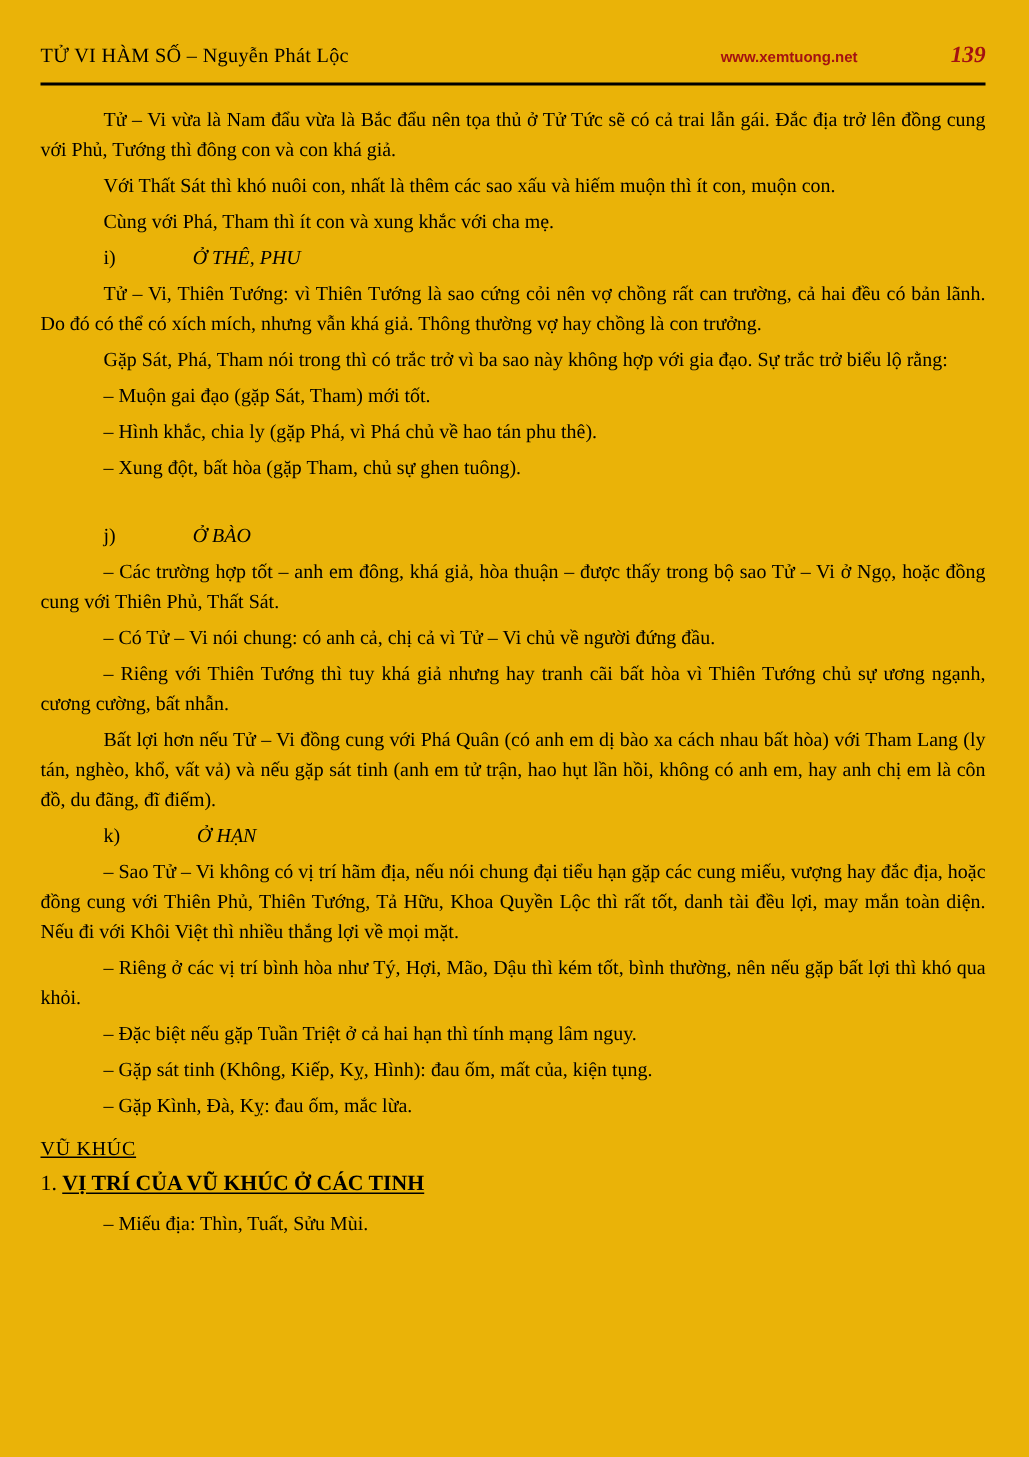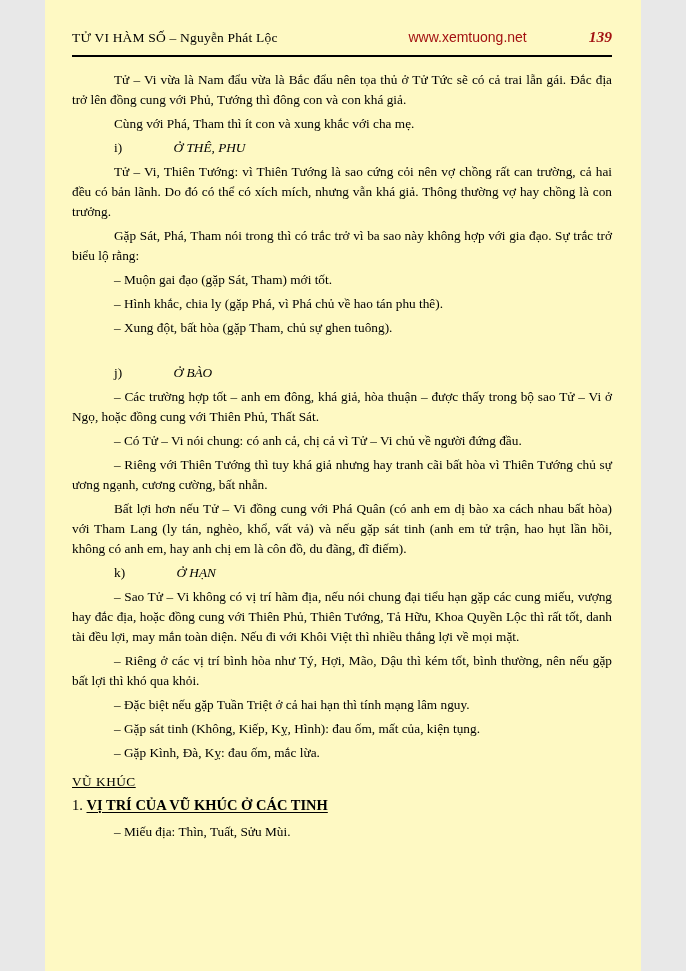--- a/index.html
+++ b/index.html
@@ -1,39 +1,39 @@
 <!DOCTYPE html>
 <html><head>
 <meta charset="utf-8">
 <style>
   html,body{margin:0;padding:0;background:#e8e8e8;}
   .page{
     position:relative;
-    width:596px;height:971px;
+    width:686px;height:971px;
     margin:0 auto;
-    background:#fef9c3;
+    background:#eab308;
     box-sizing:border-box;
     padding:28px 29px 0 27px;
     font-family:"Liberation Serif","DejaVu Serif",serif;
     font-size:13.3px;
     color:#000;
     overflow:hidden;
   }
   .header{
     display:flex;
     justify-content:space-between;
     align-items:baseline;
     border-bottom:2px solid #000;
     padding-bottom:9px;
   }
   .book-title{font-size:13.5px;letter-spacing:0.2px;}
   .header-right{display:flex;align-items:baseline;gap:30px;}
   .website{
     font-family:"Liberation Sans","DejaVu Sans",sans-serif;
-    font-weight:normal;font-size:14px;color:#a31212;
+    font-weight:bold;font-size:10px;color:#a31212;
   }
   .page-number{
     font-weight:bold;font-style:italic;font-size:15.5px;color:#a31212;margin-left:32px;
   }
   .content{padding-top:13px;text-align:justify;}
   .content p{margin:0 0 4px;line-height:20px;text-indent:42px;}
   .sec-head{margin:5px 0 7px;text-indent:42px;line-height:20px;}
   .sec-title{font-style:italic;text-underline-offset:2px;margin-left:48px;}
   .gap-top{margin-top:25px !important;}
   .center-head{text-indent:0 !important;margin:9px 0 3px !important;letter-spacing:0.5px;text-decoration:underline;}
@@ -55,20 +55,21 @@
     <span class="book-title">TỬ VI HÀM SỐ – Nguyễn Phát Lộc</span>
     <span class="header-right">
       <span class="website">www.xemtuong.net</span>
       <span class="page-number">139</span>
     </span>
   </div>
 
   <div class="content">
 
     <p>Tử – Vi vừa là Nam đẩu vừa là Bắc đẩu nên tọa thủ ở Tử Tức sẽ có cả trai lẫn gái. Đắc địa trở lên đồng cung với Phủ, Tướng thì đông con và con khá giả.</p>
+    <p>Với Thất Sát thì khó nuôi con, nhất là thêm các sao xấu và hiếm muộn thì ít con, muộn con.</p>
     <p>Cùng với Phá, Tham thì ít con và xung khắc với cha mẹ.</p>
 
     <p class="sec-head"><span>i) </span><span class="sec-title">Ở THÊ, PHU</span></p>
     <p>Tử – Vi, Thiên Tướng: vì Thiên Tướng là sao cứng cỏi nên vợ chồng rất can trường, cả hai đều có bản lãnh. Do đó có thể có xích mích, nhưng vẫn khá giả. Thông thường vợ hay chồng là con trưởng.</p>
     <p>Gặp Sát, Phá, Tham nói trong thì có trắc trở vì ba sao này không hợp với gia đạo. Sự trắc trở biểu lộ rằng:</p>
     <p>– Muộn gai đạo (gặp Sát, Tham) mới tốt.</p>
     <p>– Hình khắc, chia ly (gặp Phá, vì Phá chủ về hao tán phu thê).</p>
     <p>– Xung đột, bất hòa (gặp Tham, chủ sự ghen tuông).</p>
 
     <p class="sec-head gap-top"><span>j) </span><span class="sec-title">Ở BÀO</span></p>

